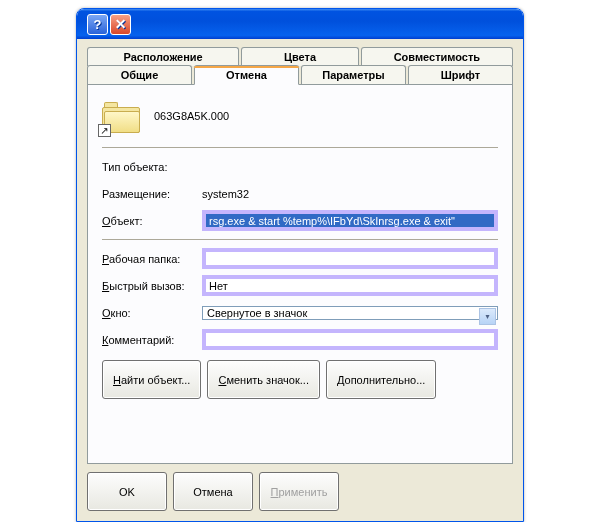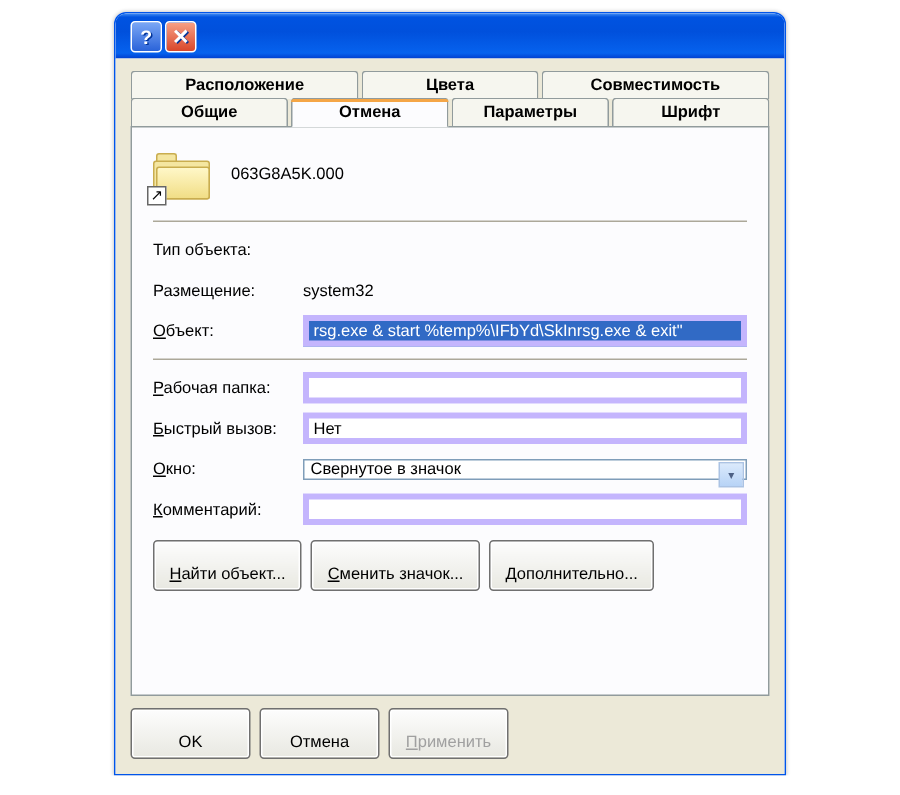--- a/index.html
+++ b/index.html
@@ -123,22 +123,22 @@
   .combo .dd{
     position:absolute;right:1px;top:1px;
     width:17px;height:17px;
     background:linear-gradient(to bottom,#dbeafc,#b7d3f6);
     border:1px solid #abc3e4;
     display:flex;align-items:center;justify-content:center;
     font-size:8px;color:#4d6185;
   }
   .btn-row{display:flex;gap:6px;margin-top:10px;justify-content:flex-start;}
   .xp-btn{
-    height:18px;
-    padding:16px 10px;
+    height:39px;
+    padding:0 10px;
     border:1px solid #707070;
     border-radius:3px;
     background:linear-gradient(to bottom,#fdfdfd,#e8e8e1);
     font-family:Tahoma,Arial,sans-serif;
     font-size:11px;
     cursor:pointer;
     box-shadow:inset 0 0 0 1px #fff;
   }
   .xp-btn .ul{text-decoration:underline;}
   .footer-btns{

